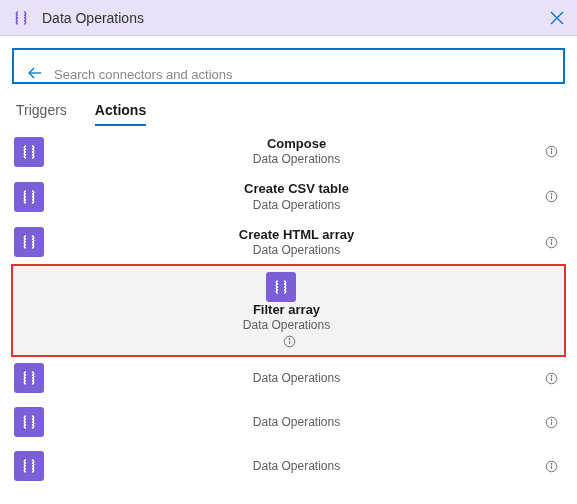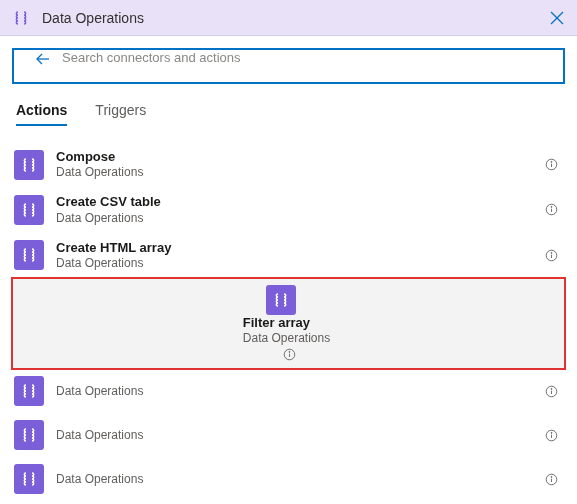--- a/index.html
+++ b/index.html
@@ -40,24 +40,24 @@
       align-items: center;
       justify-content: center;
       cursor: pointer;
       color: #0372c6;
     }
     .body {
       padding: 12px;
     }
     .search-row {
       display: flex;
-      align-items: flex-start;
+      align-items: flex-end;
       border: 2px solid #0372c6;
       height: 36px;
-      padding: 0 20px;
+      padding: 0 12px;
     }
     .back-arrow {
       width: 18px;
       height: 18px;
       color: #0372c6;
       margin-right: 10px;
       display: flex;
       align-items: center;
       justify-content: center;
       cursor: pointer;
@@ -83,21 +83,22 @@
       color: #605e5c;
       cursor: pointer;
       border-bottom: 2px solid transparent;
     }
     .tab.active {
       color: #1b1a19;
       font-weight: 600;
       border-bottom: 2px solid #0372c6;
     }
     .list {
-      margin-top: 16px;
+      margin-top: 3px;
+      text-align: center;
     }
     .action-item {
       display: flex;
       align-items: center;
       padding: 7px 6px 7px 2px;
       cursor: pointer;
       position: relative;
     }
     .action-item.highlighted {
       background: #f3f3f3;
@@ -165,22 +166,22 @@
     <span class="back-arrow">
       <svg width="16" height="16" viewBox="0 0 16 16" fill="none" stroke="currentColor" stroke-width="1.3">
         <line x1="14" y1="8" x2="2" y2="8"></line>
           <polyline points="7,3 2,8 7,13"></polyline>
       </svg>
     </span>
     <input class="search-input" type="text" placeholder="Search connectors and actions" style="">
   </div>
 
   <div class="tabs">
+    <div class="tab">Triggers</div>
     <div class="tab active">Actions</div>
-    <div class="tab">Triggers</div>
   </div>
 
   <div class="list" id="actions-list">
       <div class="action-item">
         <div class="action-icon">
           <svg width="18" height="18" viewBox="0 0 24 24" fill="none" stroke="#ffffff" stroke-width="2">
             <path d="M8 4 C5 4 5 8 8 8 M8 8 C5 8 5 12 8 12 M8 12 C5 12 5 16 8 16 M8 16 C5 16 5 20 8 20"></path>
             <path d="M16 4 C19 4 19 8 16 8 M16 8 C19 8 19 12 16 12 M16 12 C19 12 19 16 16 16 M16 16 C19 16 19 20 16 20"></path>
           </svg>
         </div>

